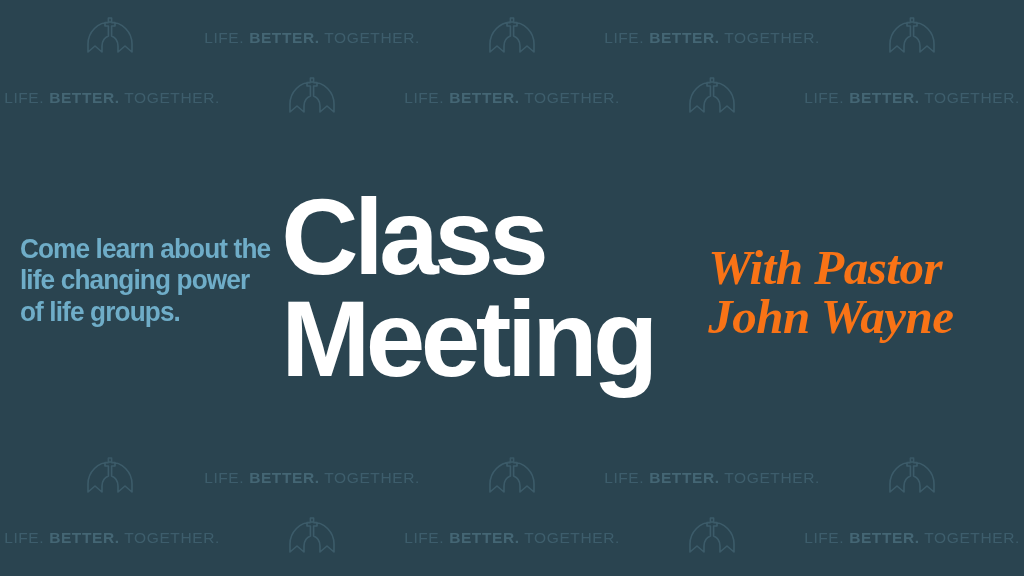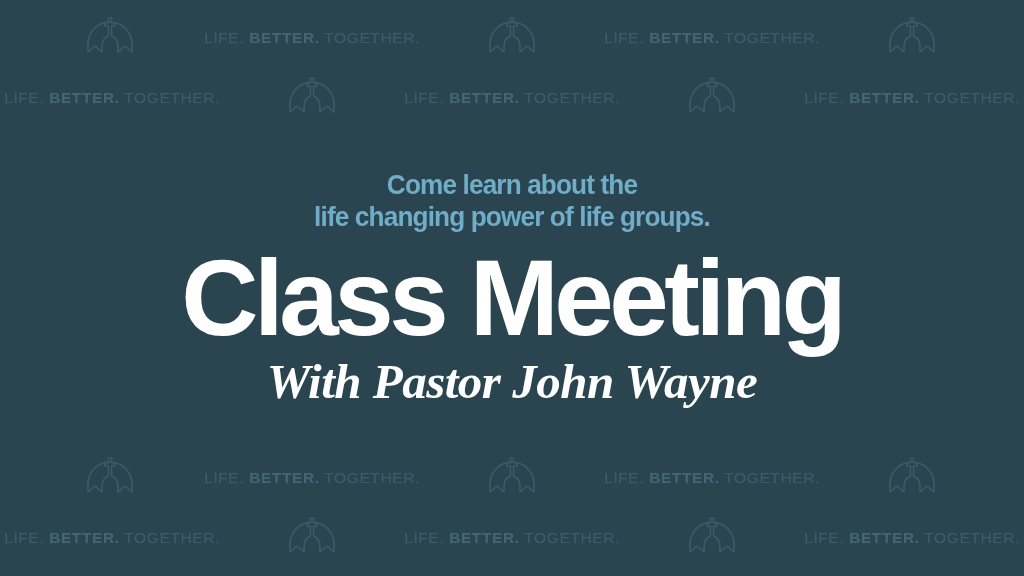--- a/index.html
+++ b/index.html
@@ -68,24 +68,24 @@
         rgba(42,68,80,0)   464px,
         rgba(42,68,80,0)   576px);
   }
 
   
   #content {
     position: absolute;
     inset: 0;
     z-index: 2;
     display: flex;
-    flex-direction: column;
+    flex-direction: row;
     align-items: center;
     justify-content: center;
-    text-align: center;
+    margin-left: 16px;
   }
 
   .kicker {
     color: #6fadc8;
     font-family: "Liberation Sans", sans-serif;
     font-weight: 700;
     font-size: 27px;
     line-height: 1.16;
     letter-spacing: -0.9px;
     margin: 0 0 14px 0;
@@ -100,21 +100,21 @@
     font-weight: 700;
     font-size: 108px;
     line-height: 0.94;
     letter-spacing: -4.5px;
     margin: 0;
     padding: 0;
     transform: scaleX(0.99);
   }
 
   .byline {
-    color: #ffffff;
+    color: #f97316;
     font-family: "Liberation Serif", serif;
     font-style: italic;
     font-weight: 700;
     font-size: 49px;
     line-height: 1;
     letter-spacing: -0.5px;
     margin: 8px 0 0 0;
     padding: 0;
   }
 </style>

